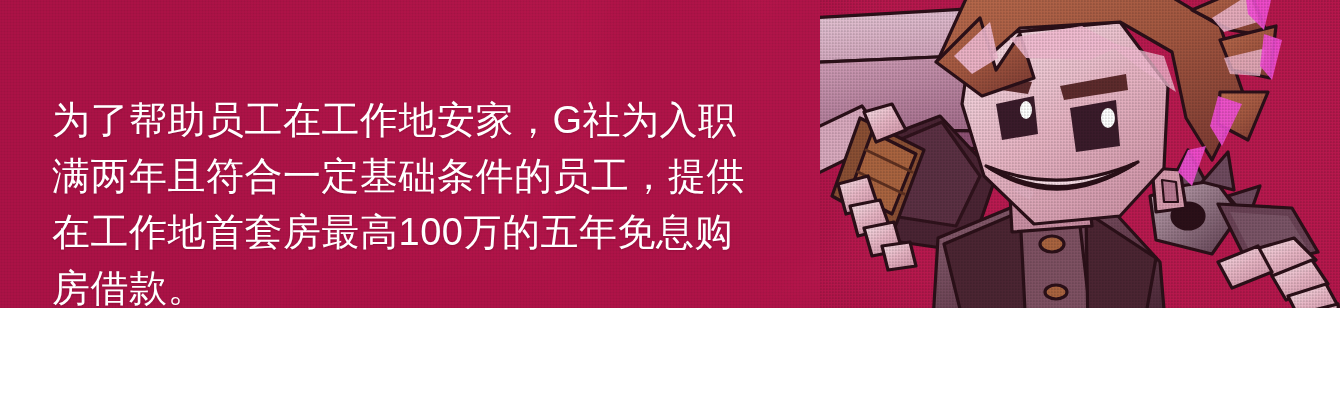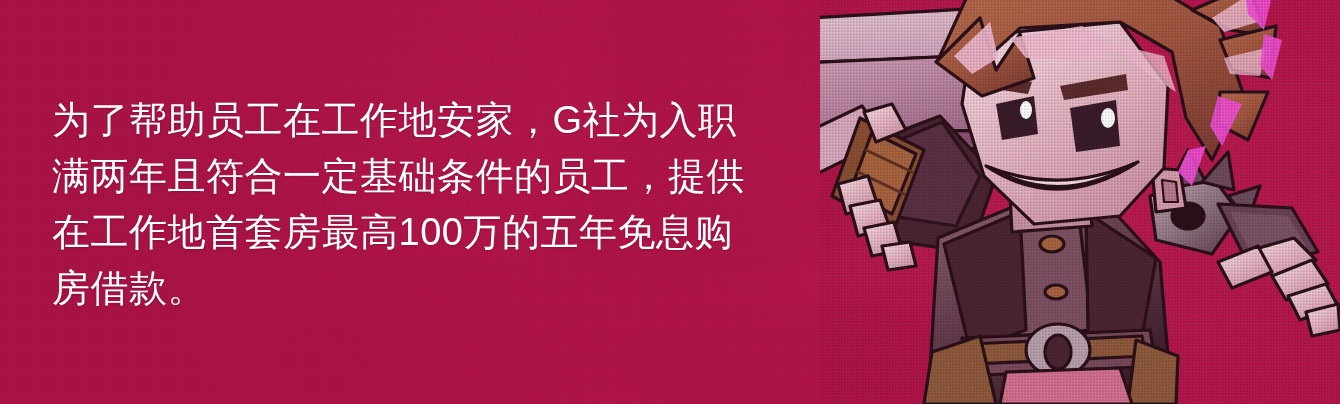--- a/index.html
+++ b/index.html
@@ -3,21 +3,21 @@
 <meta charset="utf-8">
 <style>
   html, body {
     margin: 0;
     padding: 0;
     background: #ffffff;
   }
   #banner {
     position: relative;
     width: 1340px;
-    height: 404px;
+    height: 308px;
     overflow: hidden;
     background: #b5164b;
     font-family: "Liberation Sans", "DejaVu Sans", sans-serif;
   }
 
   
   .bg-base {
     position: absolute;
     inset: 0;
     background:

